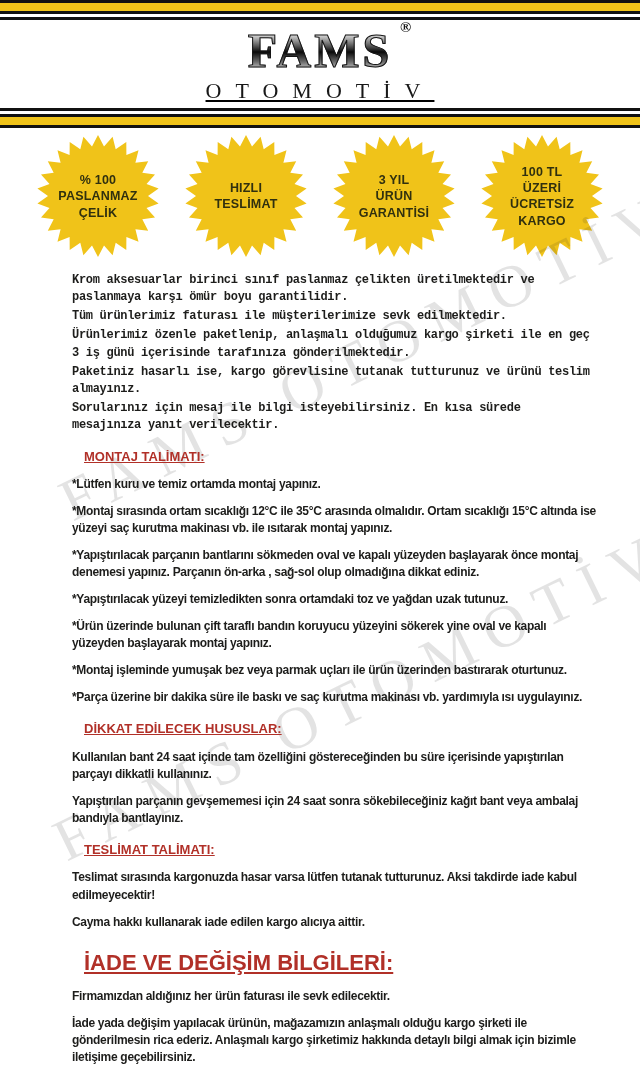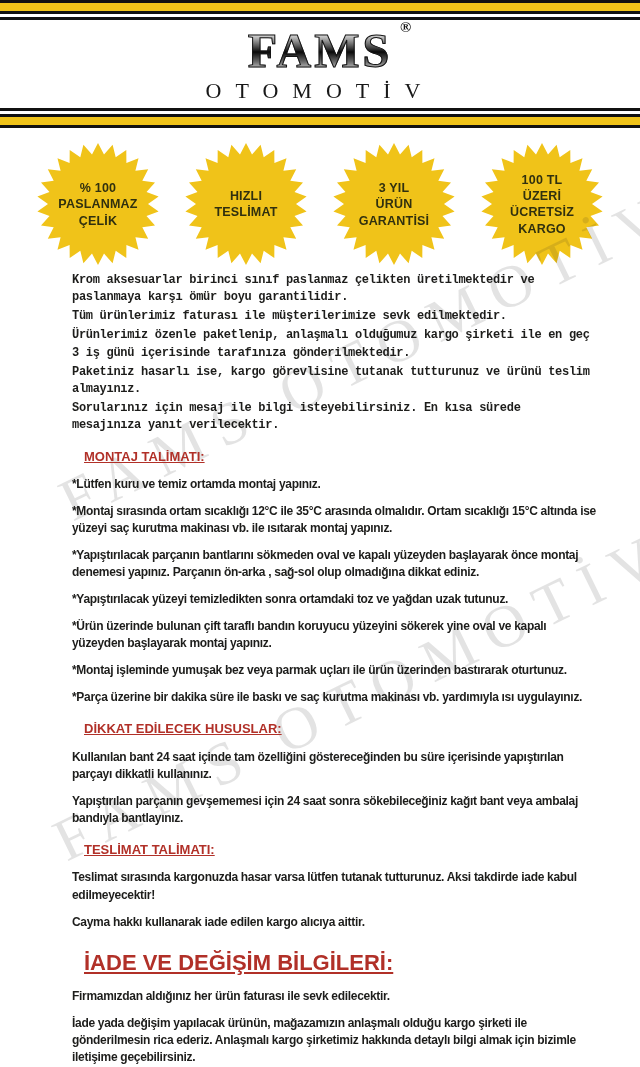--- a/index.html
+++ b/index.html
@@ -10,30 +10,30 @@
   }
   *{box-sizing:border-box;margin:0;padding:0;}
   body{margin:0;background:#fff;font-family:"Liberation Sans",sans-serif;}
   .page{position:relative;width:640px;min-height:1067px;margin:0 auto;background:#fff;overflow:hidden;}
 
   
   .stripe{width:100%;}
   .stripe .black{height:3px;background:#111;}
   .stripe .yellow{height:8px;background:var(--accent-yellow);}
   .stripe .white{height:3px;background:#fff;}
-  .logo-block{text-align:center;padding:6px 0 4px 0;}
+  .logo-block{text-align:center;padding:6px 0 4px 0;text-decoration:underline;}
   .logo-main{display:inline-block;position:relative;font-family:"Liberation Serif",serif;font-weight:700;font-size:48px;letter-spacing:3px;line-height:1.05;
     background:linear-gradient(180deg,#fdfdfd 0%,#d9d9d9 18%,#4a4a4a 42%,#090909 52%,#6d6d6d 72%,#ededed 92%);
     -webkit-background-clip:text;background-clip:text;color:transparent;-webkit-text-stroke:1px #141414;}
   .logo-reg{position:absolute;top:-6px;right:-22px;font-size:15px;color:#141414;-webkit-text-stroke:0;
     background:none;-webkit-background-clip:border-box;background-clip:border-box;color:#141414;font-family:"Liberation Serif",serif;}
   .logo-sub{font-family:"Liberation Serif",serif;font-size:22px;letter-spacing:14px;color:#181818;margin-top:2px;}
 
   
-  .badges{display:flex;justify-content:space-evenly;align-items:flex-start;padding:14px 12px 4px 12px;height:134px;}
+  .badges{display:flex;justify-content:space-evenly;align-items:flex-end;padding:14px 12px 4px 12px;height:134px;}
   .badge{position:relative;width:124px;height:124px;flex:0 0 auto;}
   .badge svg{position:absolute;left:0;top:0;width:124px;height:124px;}
   .badge polygon{fill:var(--accent-yellow);}
   .badge-text{position:absolute;left:14px;right:14px;top:0;bottom:0;display:flex;flex-direction:column;justify-content:center;align-items:center;
     text-align:center;font-weight:700;font-size:12.5px;line-height:1.3;color:#30300f;letter-spacing:.2px;}
 
   
   .watermark{position:absolute;z-index:0;font-family:"Liberation Serif",serif;font-size:60px;letter-spacing:14px;
     color:rgba(40,40,40,0.13);white-space:nowrap;transform:rotate(-26deg);transform-origin:left center;pointer-events:none;}
   .wm1{left:64px;top:470px;}

